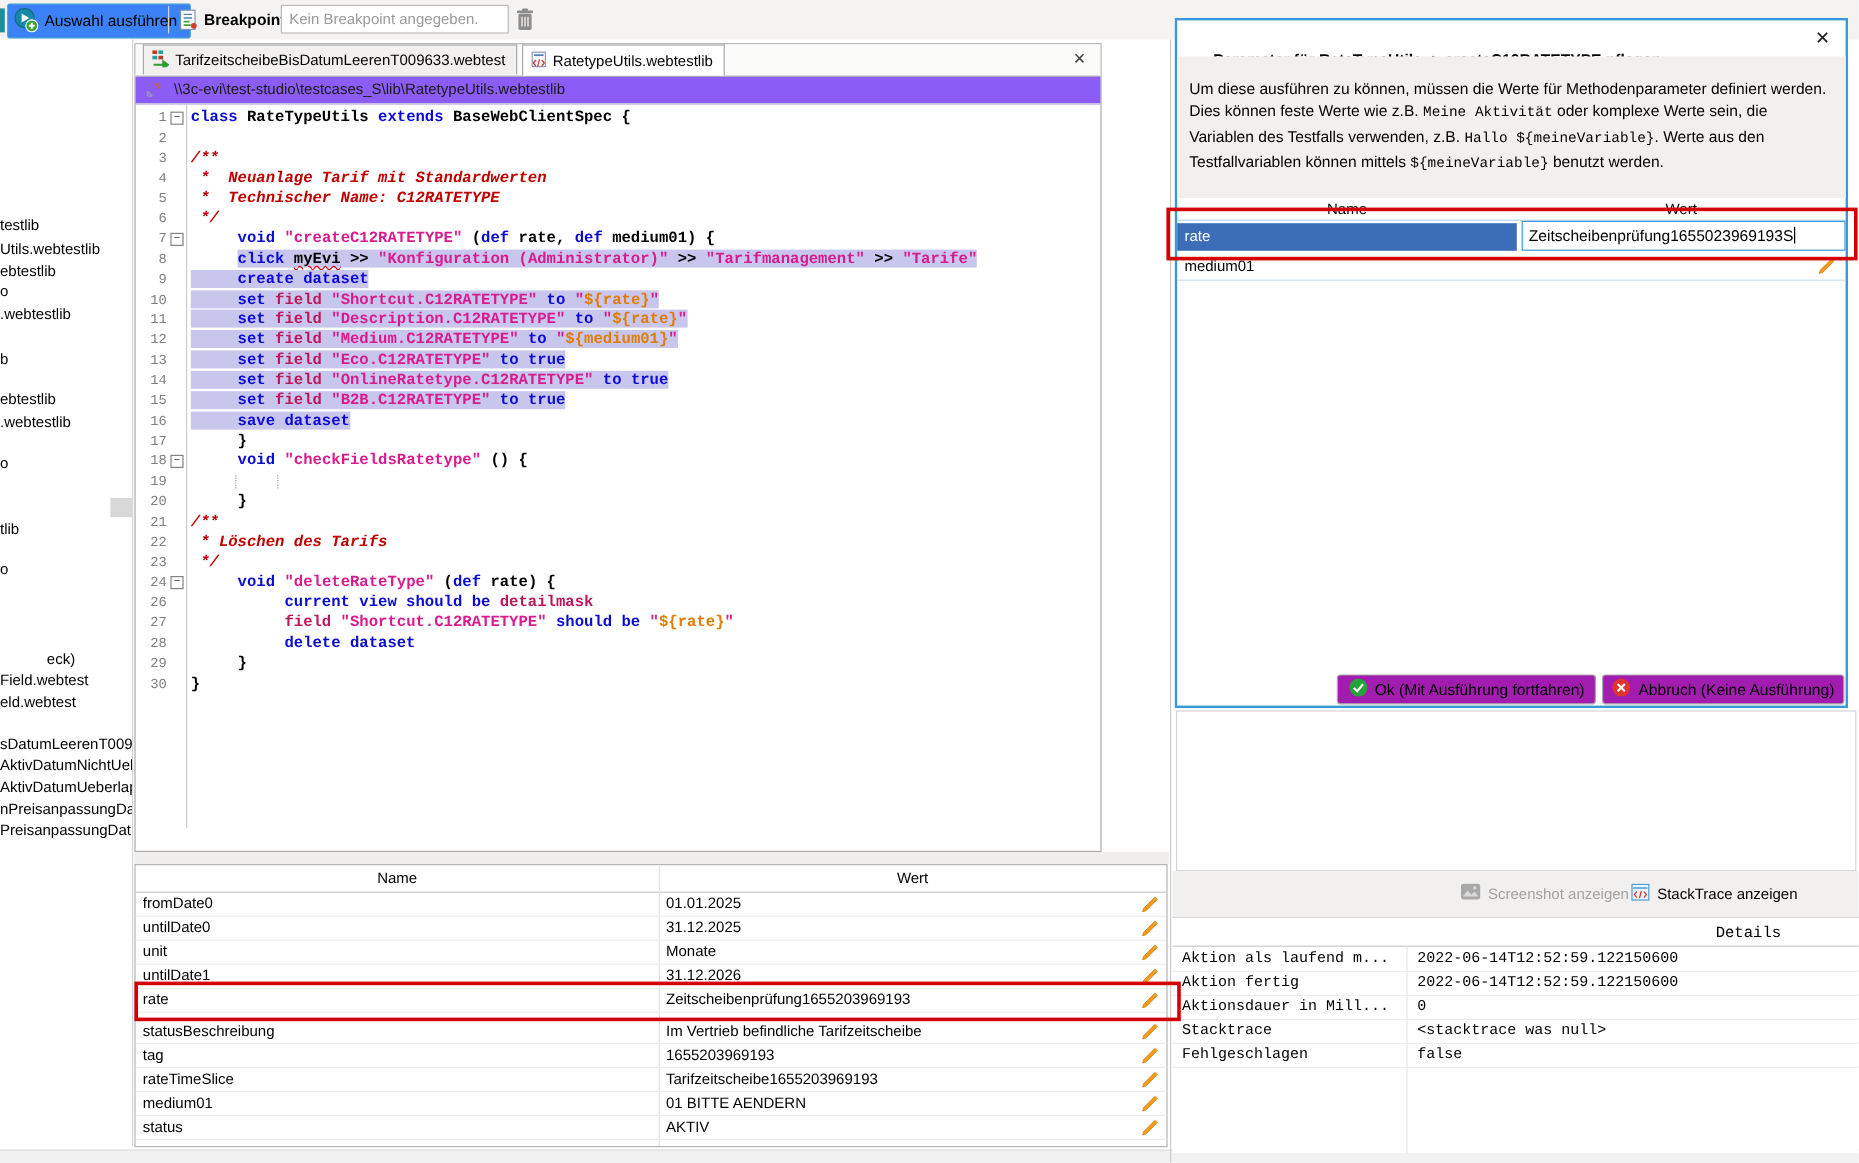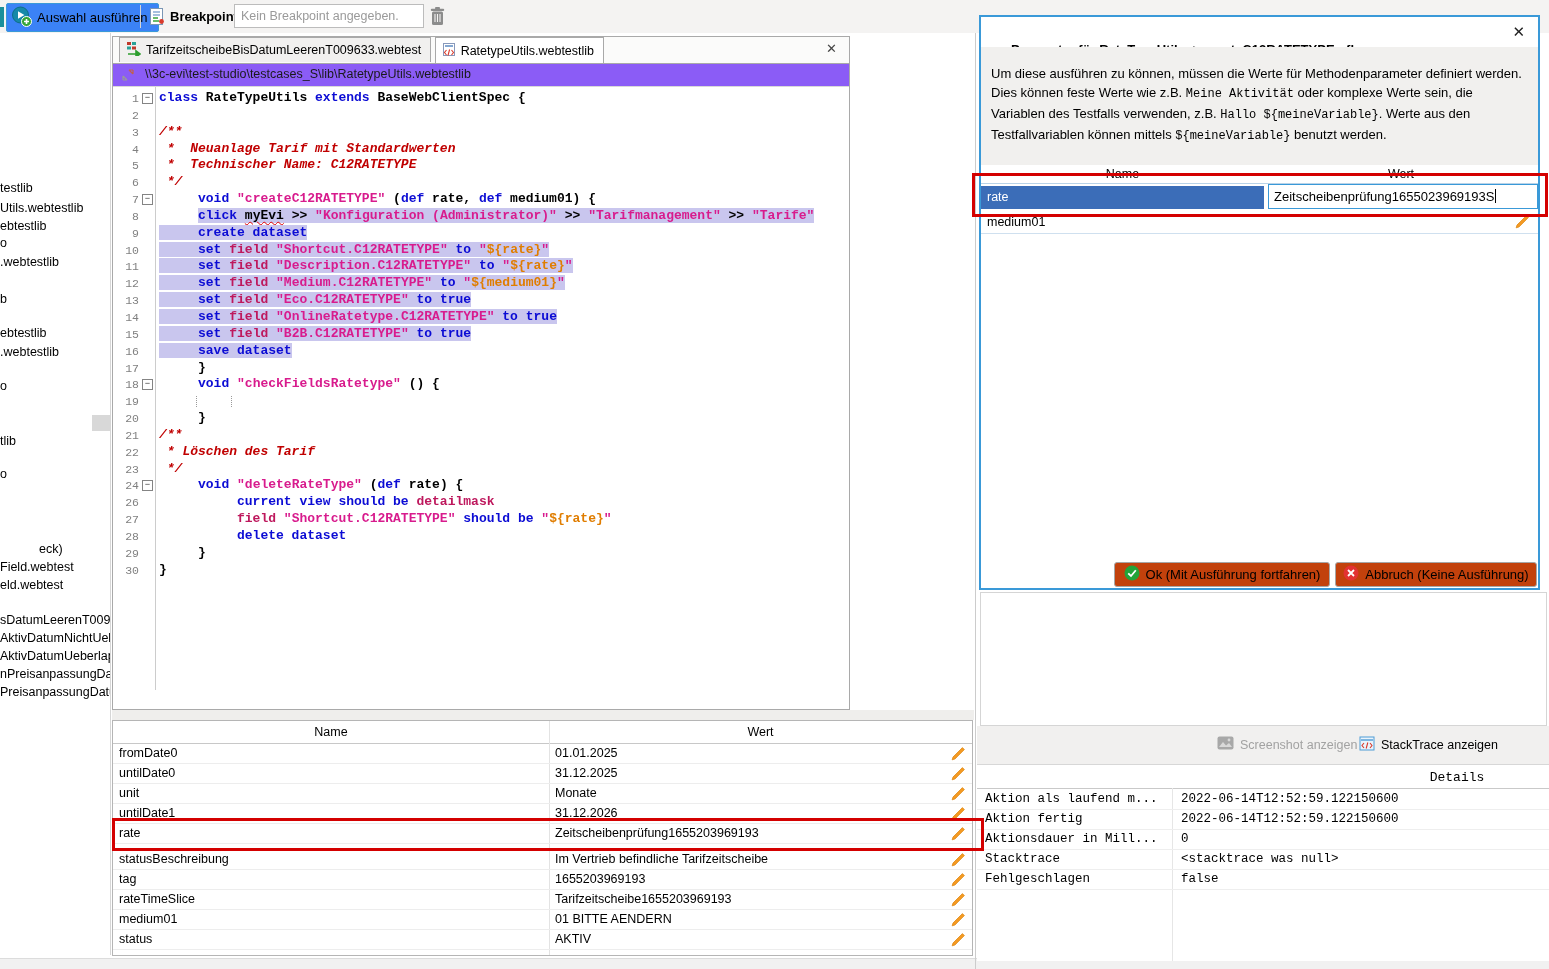--- a/index.html
+++ b/index.html
@@ -20,21 +20,21 @@
   #bp-label{left:170px;top:9px;font-weight:600;font-size:13px;}
   #bp-input{left:234px;top:4px;width:176px;height:22px;border:1px solid #bcbcbc;background:#fff;
     color:#9a9a9a;font-size:12.5px;line-height:22px;padding:0 6px;}
   #trash-icon{left:429px;top:6px;}
   
   #sidebar{left:0;top:33px;width:110px;height:922px;overflow:hidden;background:#fff;}
   .side-item{position:absolute;left:0;white-space:nowrap;font-size:12.5px;height:16px;line-height:16px;}
   #sidebar-divider{left:110px;top:33px;width:1px;height:922px;background:#d6d6d6;}
   #side-selected-box{left:92px;top:415px;width:18px;height:16px;background:#d8d8d8;}
   
-  #editor-panel{left:112px;top:36px;width:738px;height:674px;border:1px solid #a9a9a9;
+  #editor-panel{left:112px;top:36px;width:806px;height:674px;border:1px solid #a9a9a9;
     background:#fff;box-sizing:border-box;}
   #tab-strip{position:relative;height:26px;border-bottom:1px solid #a9a9a9;background:#fbfbfa;}
   .tab{display:inline-flex;align-items:center;gap:5px;height:25px;padding:0 9px 0 6px;
     border:1px solid #a9a9a9;border-bottom:none;font-size:12.5px;vertical-align:top;
     box-sizing:border-box;margin-left:6px;background:#f1f0ef;position:relative;}
   .tab.active{background:#fff;margin-left:0;height:26px;z-index:2;}
   #tab-close{position:absolute;right:12px;top:4px;font-size:13px;color:#444;cursor:default;}
   #path-bar{position:relative;height:22px;background:#8b5cf6;border-bottom:1px solid #d9d9d9;}
   #path-icon{position:absolute;left:8px;top:4px;}
   #path-text{position:absolute;left:32px;top:3px;font-size:12.5px;color:#1a1a1a;}
@@ -91,21 +91,21 @@
     color:#fff;line-height:23px;padding-left:6px;box-sizing:border-box;font-size:12.5px;}
   #dlg-rate-input{position:absolute;left:287px;top:0;width:258px;height:23px;border:1px solid #3a99d8;
     background:#fff;font-size:13px;line-height:23px;padding:0 5px;white-space:nowrap;overflow:hidden;}
   .caret{display:inline-block;width:1px;height:14px;background:#000;vertical-align:-2px;margin-left:1px;}
   #dlg-row-medium{position:absolute;left:0;top:196px;width:100%;height:20px;border-bottom:1px solid #cfe0ef;}
   #dlg-medium-name{position:absolute;left:6px;top:2px;font-size:12.5px;}
   #dlg-medium-pencil{position:absolute;right:8px;top:1px;}
   #dlg-red-box{position:absolute;left:-9px;top:156px;width:570px;height:38px;border:3px solid #d40000;
     z-index:6;pointer-events:none;}
   .dlg-btn{position:absolute;top:545px;height:25px;border:1px solid #a6a6a6;border-radius:3px;
-    background:#c2410c;font-size:13px;display:flex;align-items:center;justify-content:center;gap:6px;
+    background:#a21caf;font-size:13px;display:flex;align-items:center;justify-content:center;gap:6px;
     box-sizing:border-box;cursor:default;}
   #ok-button{left:133px;width:216px;}
   #cancel-button{left:354px;width:202px;}
   #below-dialog-box{left:980px;top:592px;width:565px;height:132px;border:1px solid #d5d5d5;background:#fff;}
   
   #details-toolbar{left:977px;top:726px;width:572px;height:39px;background:#f1f0ef;
     border-bottom:1px solid #d7d7d7;box-sizing:border-box;}
   #screenshot-button{position:absolute;left:240px;top:10px;display:flex;align-items:center;gap:6px;
     color:#a2a2a2;font-size:12.5px;}
   #stacktrace-button{position:absolute;left:382px;top:10px;display:flex;align-items:center;gap:6px;
@@ -231,21 +231,21 @@
         <div class="code-line"><span class="ln">12</span><span class="sel">     <span class="tk-k">set</span><span class="tk-p"> </span><span class="tk-t">field</span><span class="tk-p"> </span><span class="tk-s">"Medium.C12RATETYPE"</span><span class="tk-p"> </span><span class="tk-k">to</span><span class="tk-p"> </span><span class="tk-s">"</span><span class="tk-v">${medium01}</span><span class="tk-s">"</span></span></div>
         <div class="code-line"><span class="ln">13</span><span class="sel">     <span class="tk-k">set</span><span class="tk-p"> </span><span class="tk-t">field</span><span class="tk-p"> </span><span class="tk-s">"Eco.C12RATETYPE"</span><span class="tk-p"> </span><span class="tk-k">to</span><span class="tk-p"> </span><span class="tk-k">true</span></span></div>
         <div class="code-line"><span class="ln">14</span><span class="sel">     <span class="tk-k">set</span><span class="tk-p"> </span><span class="tk-t">field</span><span class="tk-p"> </span><span class="tk-s">"OnlineRatetype.C12RATETYPE"</span><span class="tk-p"> </span><span class="tk-k">to</span><span class="tk-p"> </span><span class="tk-k">true</span></span></div>
         <div class="code-line"><span class="ln">15</span><span class="sel">     <span class="tk-k">set</span><span class="tk-p"> </span><span class="tk-t">field</span><span class="tk-p"> </span><span class="tk-s">"B2B.C12RATETYPE"</span><span class="tk-p"> </span><span class="tk-k">to</span><span class="tk-p"> </span><span class="tk-k">true</span></span></div>
         <div class="code-line"><span class="ln">16</span><span class="sel">     <span class="tk-k">save dataset</span></span></div>
         <div class="code-line"><span class="ln">17</span>     <span class="tk-p">}</span></div>
         <div class="code-line"><span class="ln">18</span><span class="fold">−</span>     <span class="tk-k">void</span><span class="tk-p"> </span><span class="tk-s">"checkFieldsRatetype"</span><span class="tk-p"> () {</span></div>
         <div class="code-line"><span class="ln">19</span><span class="guide" style="left: 83px;"></span><span class="guide" style="left: 118px;"></span>     </div>
         <div class="code-line"><span class="ln">20</span>     <span class="tk-p">}</span></div>
         <div class="code-line"><span class="ln">21</span><span class="tk-c">/**</span></div>
-        <div class="code-line"><span class="ln">22</span><span class="tk-c"> * Löschen des Tarif</span></div>
+        <div class="code-line"><span class="ln">22</span><span class="tk-c"> * Löschen des Tarifs</span></div>
         <div class="code-line"><span class="ln">23</span><span class="tk-c"> */</span></div>
         <div class="code-line"><span class="ln">24</span><span class="fold">−</span>     <span class="tk-k">void</span><span class="tk-p"> </span><span class="tk-s">"deleteRateType"</span><span class="tk-p"> (</span><span class="tk-k">def</span><span class="tk-p"> rate) {</span></div>
         <div class="code-line"><span class="ln">26</span>          <span class="tk-k">current view should be</span><span class="tk-p"> </span><span class="tk-t">detailmask</span></div>
         <div class="code-line"><span class="ln">27</span>          <span class="tk-t">field</span><span class="tk-p"> </span><span class="tk-s">"Shortcut.C12RATETYPE"</span><span class="tk-p"> </span><span class="tk-k">should be</span><span class="tk-p"> </span><span class="tk-s">"</span><span class="tk-v">${rate}</span><span class="tk-s">"</span></div>
         <div class="code-line"><span class="ln">28</span>          <span class="tk-k">delete dataset</span></div>
         <div class="code-line"><span class="ln">29</span>     <span class="tk-p">}</span></div>
         <div class="code-line"><span class="ln">30</span><span class="tk-p">}</span></div>
       </div>
   </div>
 </div>

